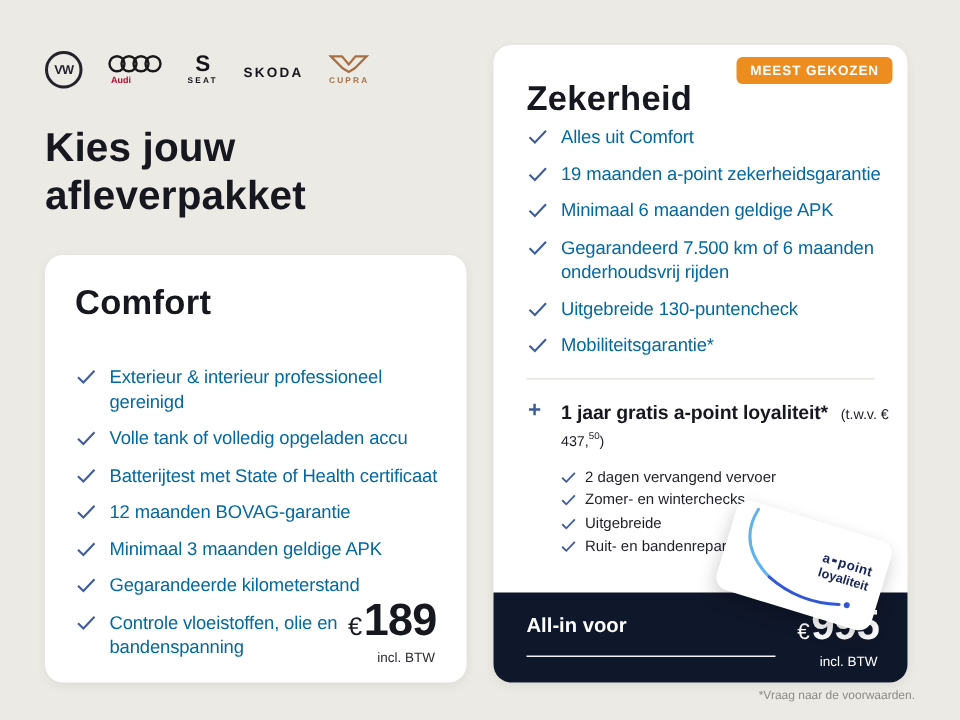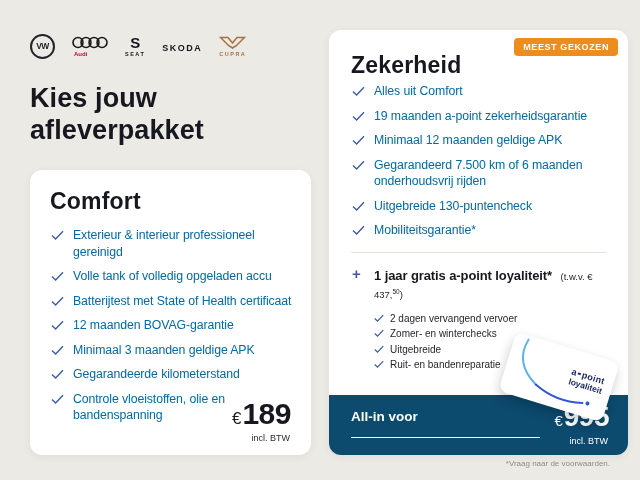--- a/index.html
+++ b/index.html
@@ -18,23 +18,23 @@
   .seat-s{ font-size:15px; font-weight:bold; color:#15151B; line-height:13px; }
   .seat-word{ font-size:5.5px; font-weight:bold; letter-spacing:1.5px; color:#15151B; }
   .skoda-word{ font-size:9px; font-weight:bold; letter-spacing:1.5px; color:#15151B; padding-top:3px; }
   .cupra-word{ font-size:5.5px; font-weight:bold; letter-spacing:1.5px; color:#A77044; }
   
   .headline{ position:absolute; left:30px; top:82px; width:250px;
     font-size:27px; line-height:32px; font-weight:700; color:#17171F; letter-spacing:0.1px; }
   
   .card{ position:absolute; background:#fff; border-radius:12px; box-shadow:0 2px 8px rgba(0,0,0,0.06); }
   .card-comfort{ left:30px; top:170px; width:281px; height:285px; padding:18px 14px 18px 20px; }
-  .card-zeker{ left:329px; top:30px; width:299px; height:425px; padding:22px 12px 20px 22px; }
+  .card-zeker{ left:329px; top:30px; width:276px; height:425px; padding:22px 12px 20px 22px; }
   .card h2{ font-size:23px; font-weight:bold; color:#17171F; letter-spacing:0.2px; }
-  .card-comfort h2{ margin-bottom:12px; }
+  .card-comfort h2{ margin-bottom:28px; }
   .card-zeker h2{ margin-bottom:4px; }
   ul.checklist{ list-style:none; }
   ul.checklist li{ position:relative; padding-left:23px; font-size:12.3px; line-height:16.5px;
     letter-spacing:-0.1px; margin-bottom:8px; color:#0369a1; }
   ul.checklist li .chk{ position:absolute; left:1px; top:3px; }
   
   .price-block{ position:absolute; right:20px; bottom:24px; text-align:right; white-space:nowrap; }
   .price-block .cur{ font-size:17px; font-weight:400; margin-right:1px; }
   .price-block .amt{ font-size:30px; font-weight:bold; letter-spacing:-0.5px; color:#17171F; }
   .price-note{ position:absolute; right:21px; bottom:12px; font-size:9px; color:#2A2A33; }
@@ -58,21 +58,21 @@
   
   .loyalty-card{ position:absolute; right:15px; bottom:47px; width:108px; height:62px;
     background:#fff; border-radius:9px; transform:rotate(17deg);
     box-shadow:0 5px 12px rgba(0,0,0,0.20); z-index:3; }
   .loyalty-text{ position:absolute; right:9px; top:17px; text-align:center; color:#16255C; }
   .loyalty-brand{ font-size:9px; font-weight:bold; letter-spacing:0.3px;
     display:flex; align-items:center; justify-content:center; gap:1.5px; }
   .brand-dot{ width:2.5px; height:2.5px; background:#16255C; display:inline-block; }
   .loyalty-product{ font-size:8.5px; font-weight:600; }
   
-  .z-footer{ position:absolute; left:0; right:0; bottom:0; height:60px; background:#0c4a6e;
+  .z-footer{ position:absolute; left:0; right:0; bottom:0; height:60px; background:#0f172a;
     border-radius:0 0 12px 12px; color:#fff; z-index:2;text-decoration:underline; }
   .z-footer .all-in{ position:absolute; left:22px; top:14px; font-size:13.5px; font-weight:600; }
   .z-footer .rule{ position:absolute; left:22px; right:88px; bottom:17px; height:1px; background:rgba(255,255,255,0.95); }
   .z-footer .price-block{ right:19px; bottom:auto; top:6px; }
   .z-footer .cur{ font-size:15px; }
   .z-footer .amt{ font-size:28px; color:#fff; }
   .z-footer .price-note{ right:20px; bottom:9px; color:#fff; }
   
   .footnote{ position:absolute; right:30px; top:459px; font-size:8px; color:#8B8B86; }
 </style>
@@ -186,21 +186,21 @@
           <svg class="chk" width="13" height="11" viewBox="0 0 13 11">
             <path d="M1 5.5 L4.6 9 L12 1.2" fill="none" stroke="#3E5C9E" stroke-width="1.4"></path>
           </svg>
           <span>19 maanden a-point zekerheidsgarantie</span>
         </li>
 
         <li>
           <svg class="chk" width="13" height="11" viewBox="0 0 13 11">
             <path d="M1 5.5 L4.6 9 L12 1.2" fill="none" stroke="#3E5C9E" stroke-width="1.4"></path>
           </svg>
-          <span>Minimaal 12 maanden geldige APK</span>
+          <span>Minimaal 6 maanden geldige APK</span>
         </li>
 
         <li>
           <svg class="chk" width="13" height="11" viewBox="0 0 13 11">
             <path d="M1 5.5 L4.6 9 L12 1.2" fill="none" stroke="#3E5C9E" stroke-width="1.4"></path>
           </svg>
           <span>Gegarandeerd 7.500 km of 6 maanden onderhoudsvrij rijden</span>
         </li>
 
         <li>

